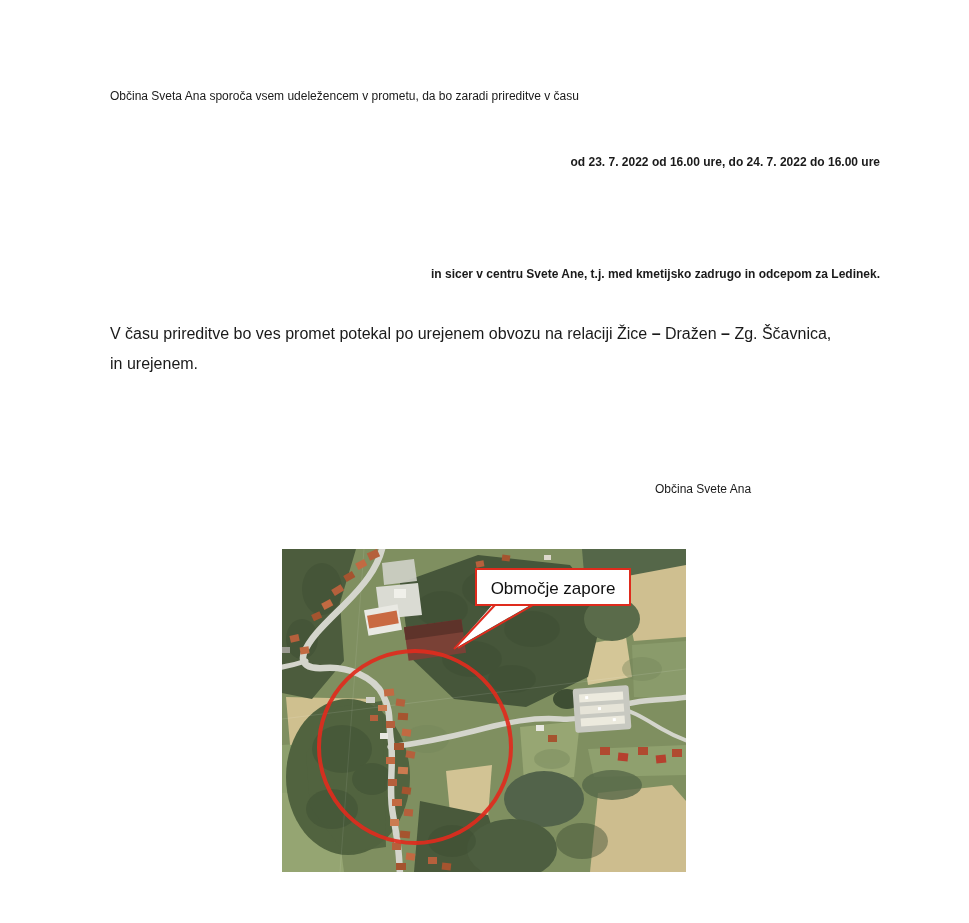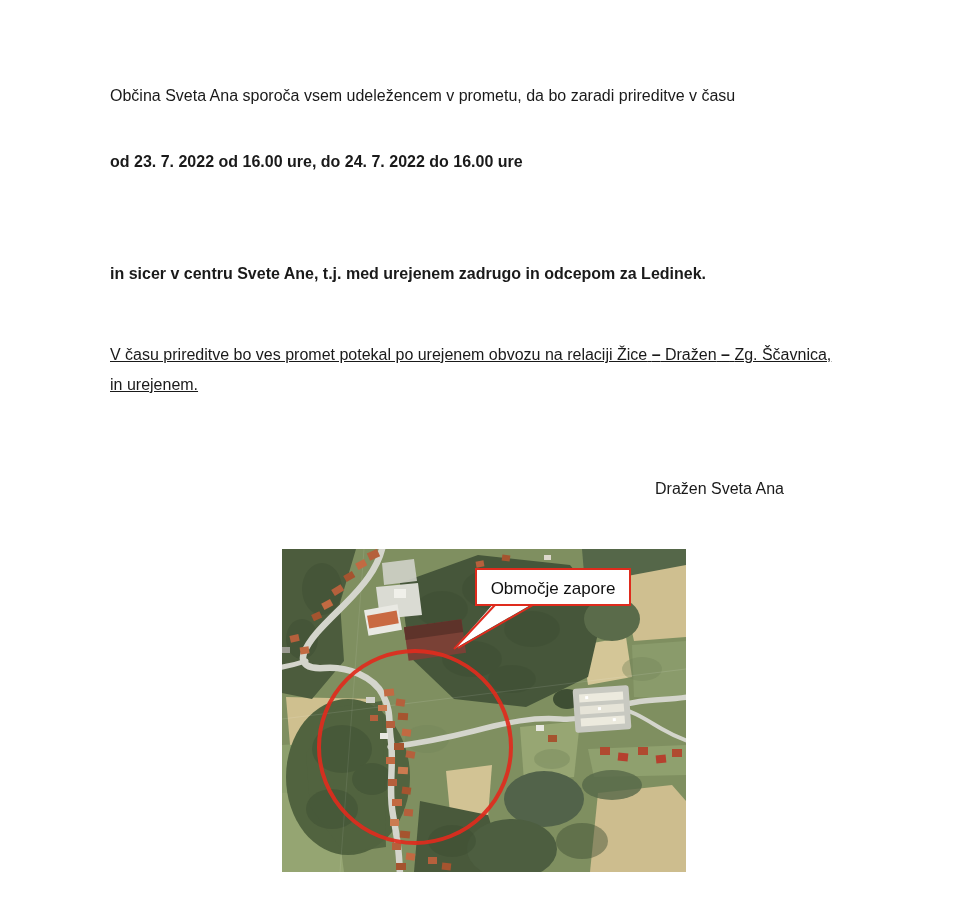--- a/index.html
+++ b/index.html
@@ -1,51 +1,51 @@
 <!DOCTYPE html>
 <html><head>
 <meta charset="utf-8">
 <style>
   html,body { margin:0; padding:0; background:#ffffff; }
   .page {
     position:relative; width:969px; height:923px; background:#ffffff;
     font-family:"Liberation Sans", sans-serif; color:#1a1a1a; overflow:hidden;
   }
-  .t { position:absolute; font-size:16px; line-height:20px; white-space:nowrap; }
+  .t { position:absolute; font-size:12px; line-height:20px; white-space:nowrap; }
   .centered {
-    left:110px; width:770px; text-align:left; font-weight:bold;
+    left:110px; width:770px; text-align:right; font-weight:bold;
   }
   .para { position:absolute; left:110px; width:810px; font-size:16px; line-height:30px; }
   .nowrap { white-space:nowrap; }
   .map-wrap { position:absolute; left:282px; top:549px; width:363px; height:323px;border-radius:12px; }
   svg text { font-family:"Liberation Sans", sans-serif; }
 </style>
 </head>
 <body>
 
 <div class="page">
 
   <div class="t" style="left:110px; top:86px;">Občina Sveta Ana sporoča vsem udeležencem v prometu, da bo zaradi prireditve v času</div>
 
   <div class="t centered" style="top:152px;">od 23. 7. 2022 od 16.00 ure, do 24. 7. 2022 do 16.00 ure</div>
 
 
-  <div class="t centered" style="top:264px;">in sicer v centru Svete Ane, t.j. med urejenem zadrugo in odcepom za Ledinek.</div>
+  <div class="t centered" style="top:264px;">in sicer v centru Svete Ane, t.j. med kmetijsko zadrugo in odcepom za Ledinek.</div>
 
-  <div class="para" style="top:340px;text-decoration:underline;">
+  <div class="para" style="top:319px;">
     <span class="nowrap"><span>V času prireditve bo ves promet potekal po urejenem obvozu na relaciji Žice</span>
       <b>–</b>
       <span>Dražen</span>
       <b>–</b>
       <span>Zg. Ščavnica,</span></span><br>
     <span>in urejenem.</span>
   </div>
 
 
-  <div class="t" style="left:655px; top:479px;">Dražen Sveta Ana</div>
+  <div class="t" style="left:655px; top:479px;">Občina Svete Ana</div>
 
   <div class="map-wrap">
     <svg width="404" height="323" viewBox="0 0 404 323" xmlns="http://www.w3.org/2000/svg">
 
       <rect x="0" y="0" width="404" height="323" fill="#7f8f60"></rect>
 
       <g>
         <polygon points="0,240 50,232 62,323 0,323" fill="#95a572"></polygon>
         <polygon points="0,196 58,192 52,240 0,244" fill="#8da06d"></polygon>
         <polygon points="238,178 298,172 292,228 242,232" fill="#97a673"></polygon>

